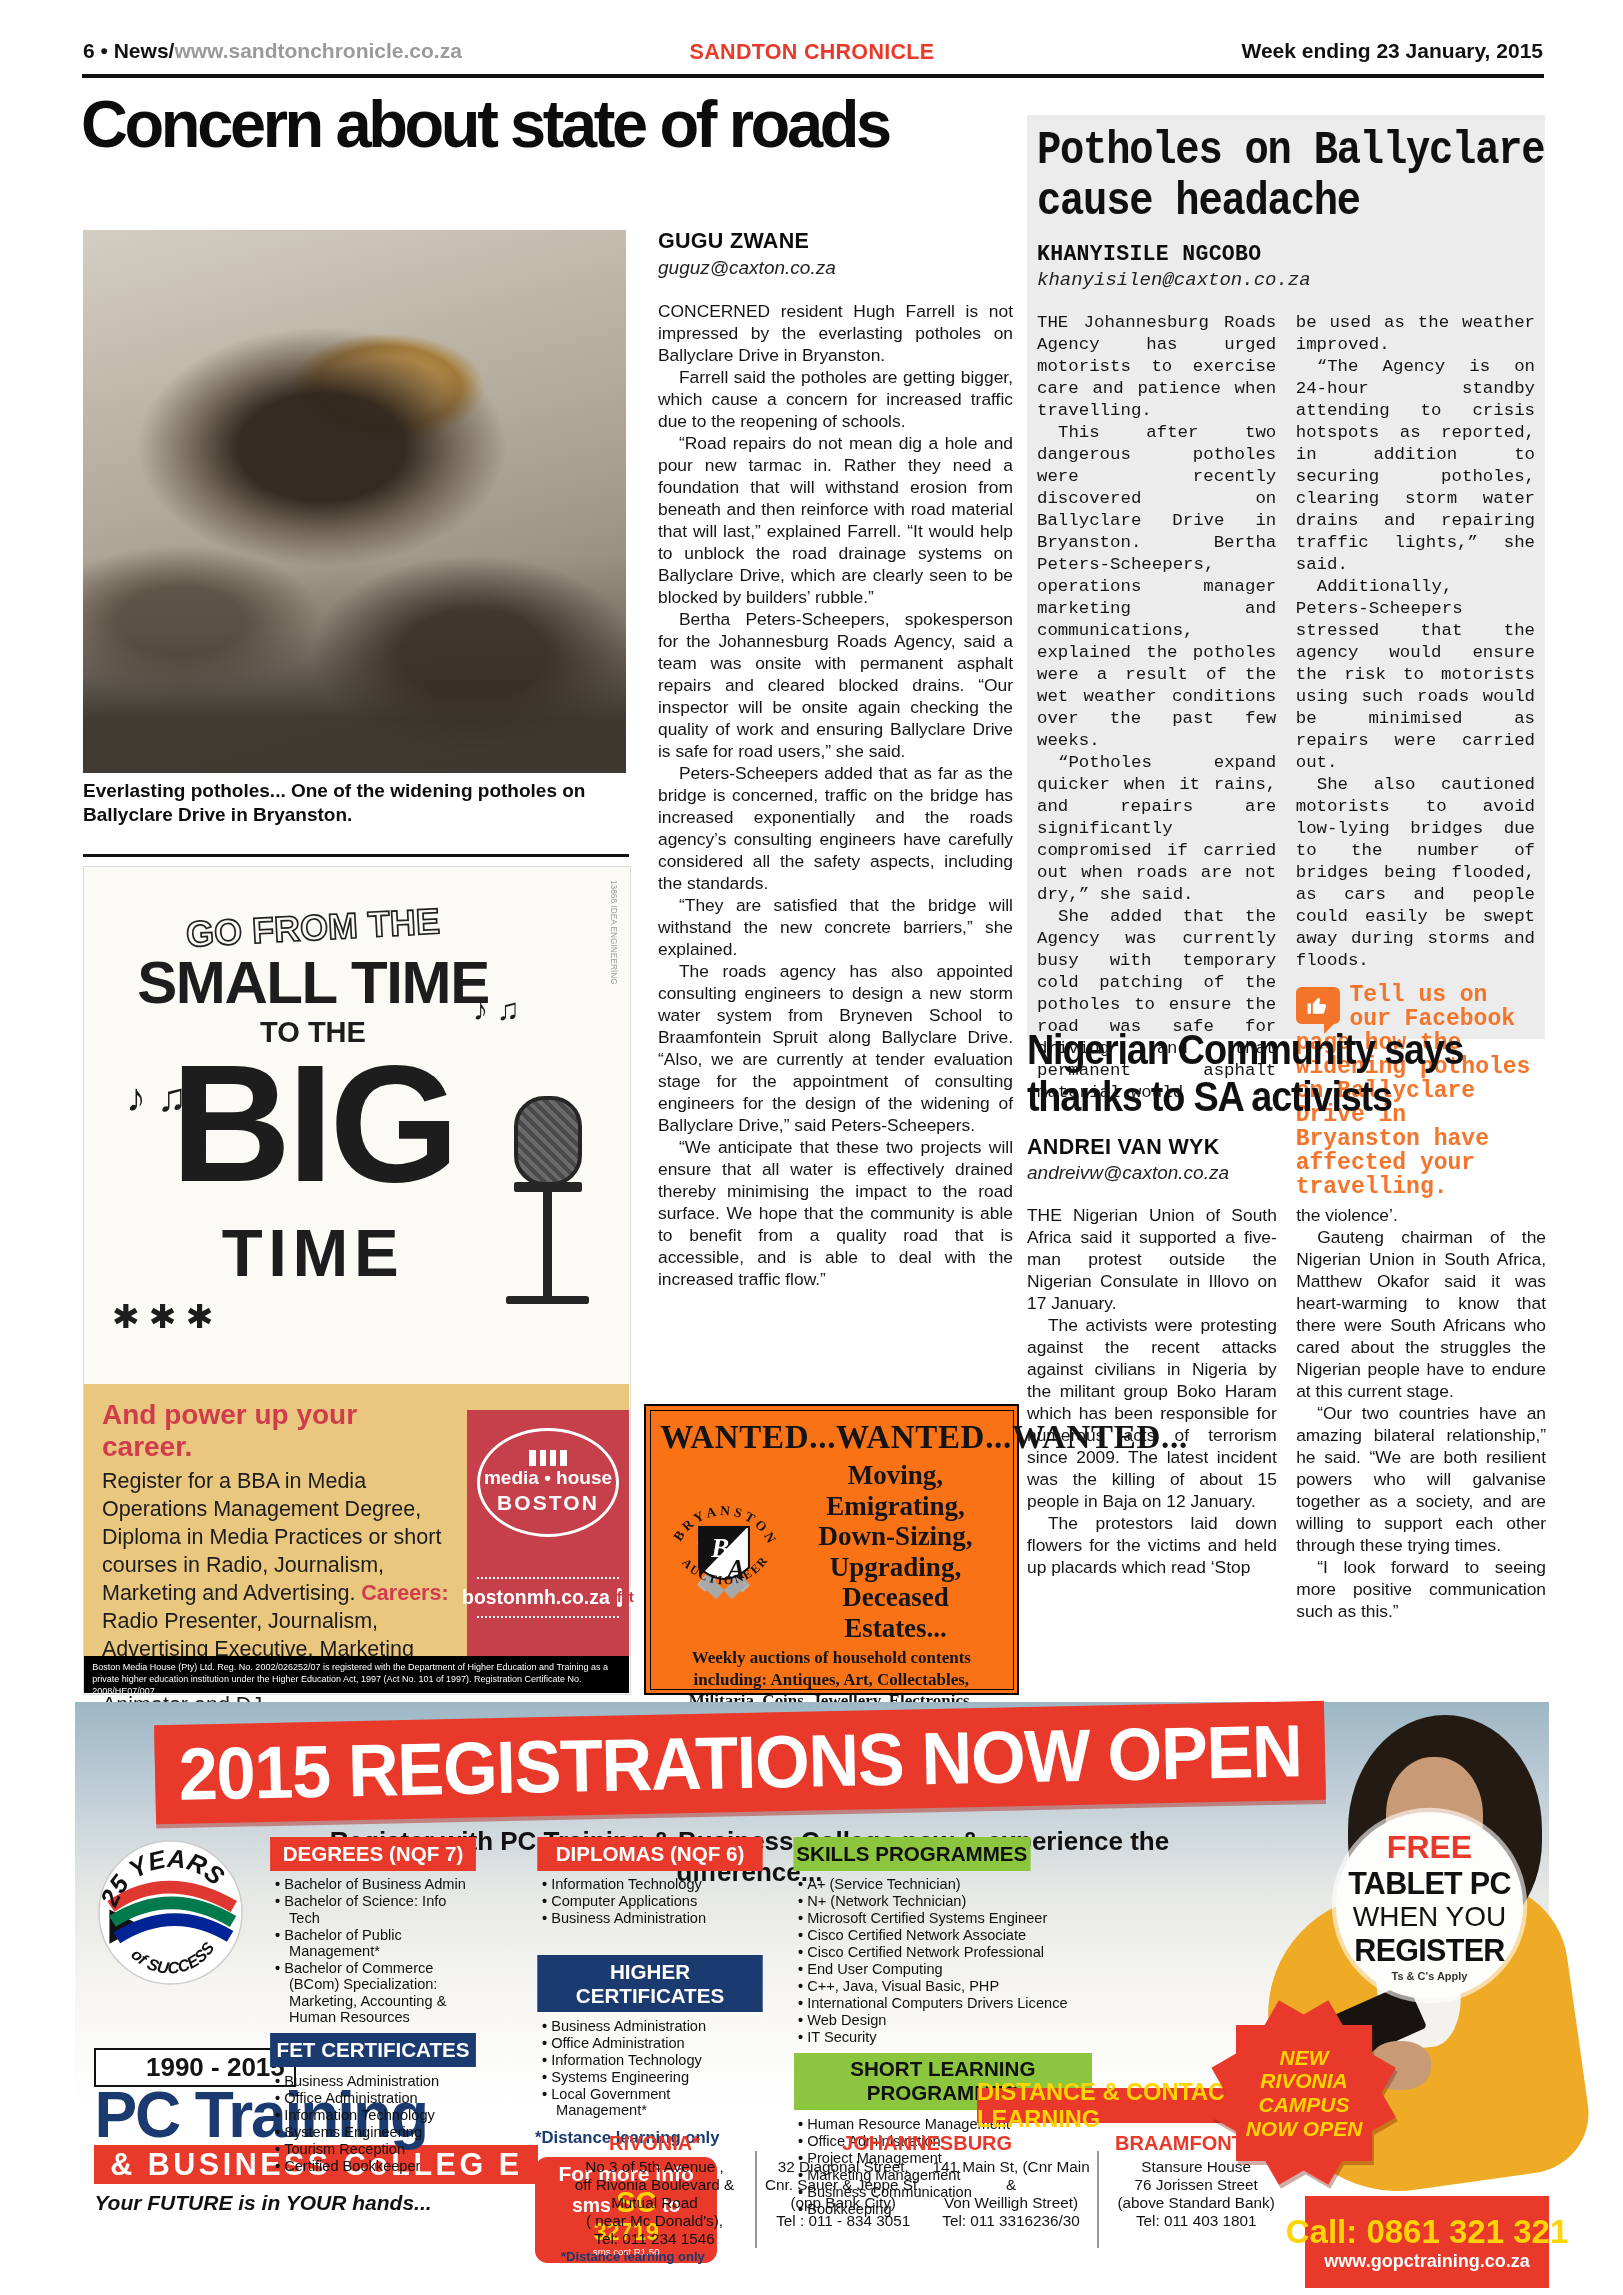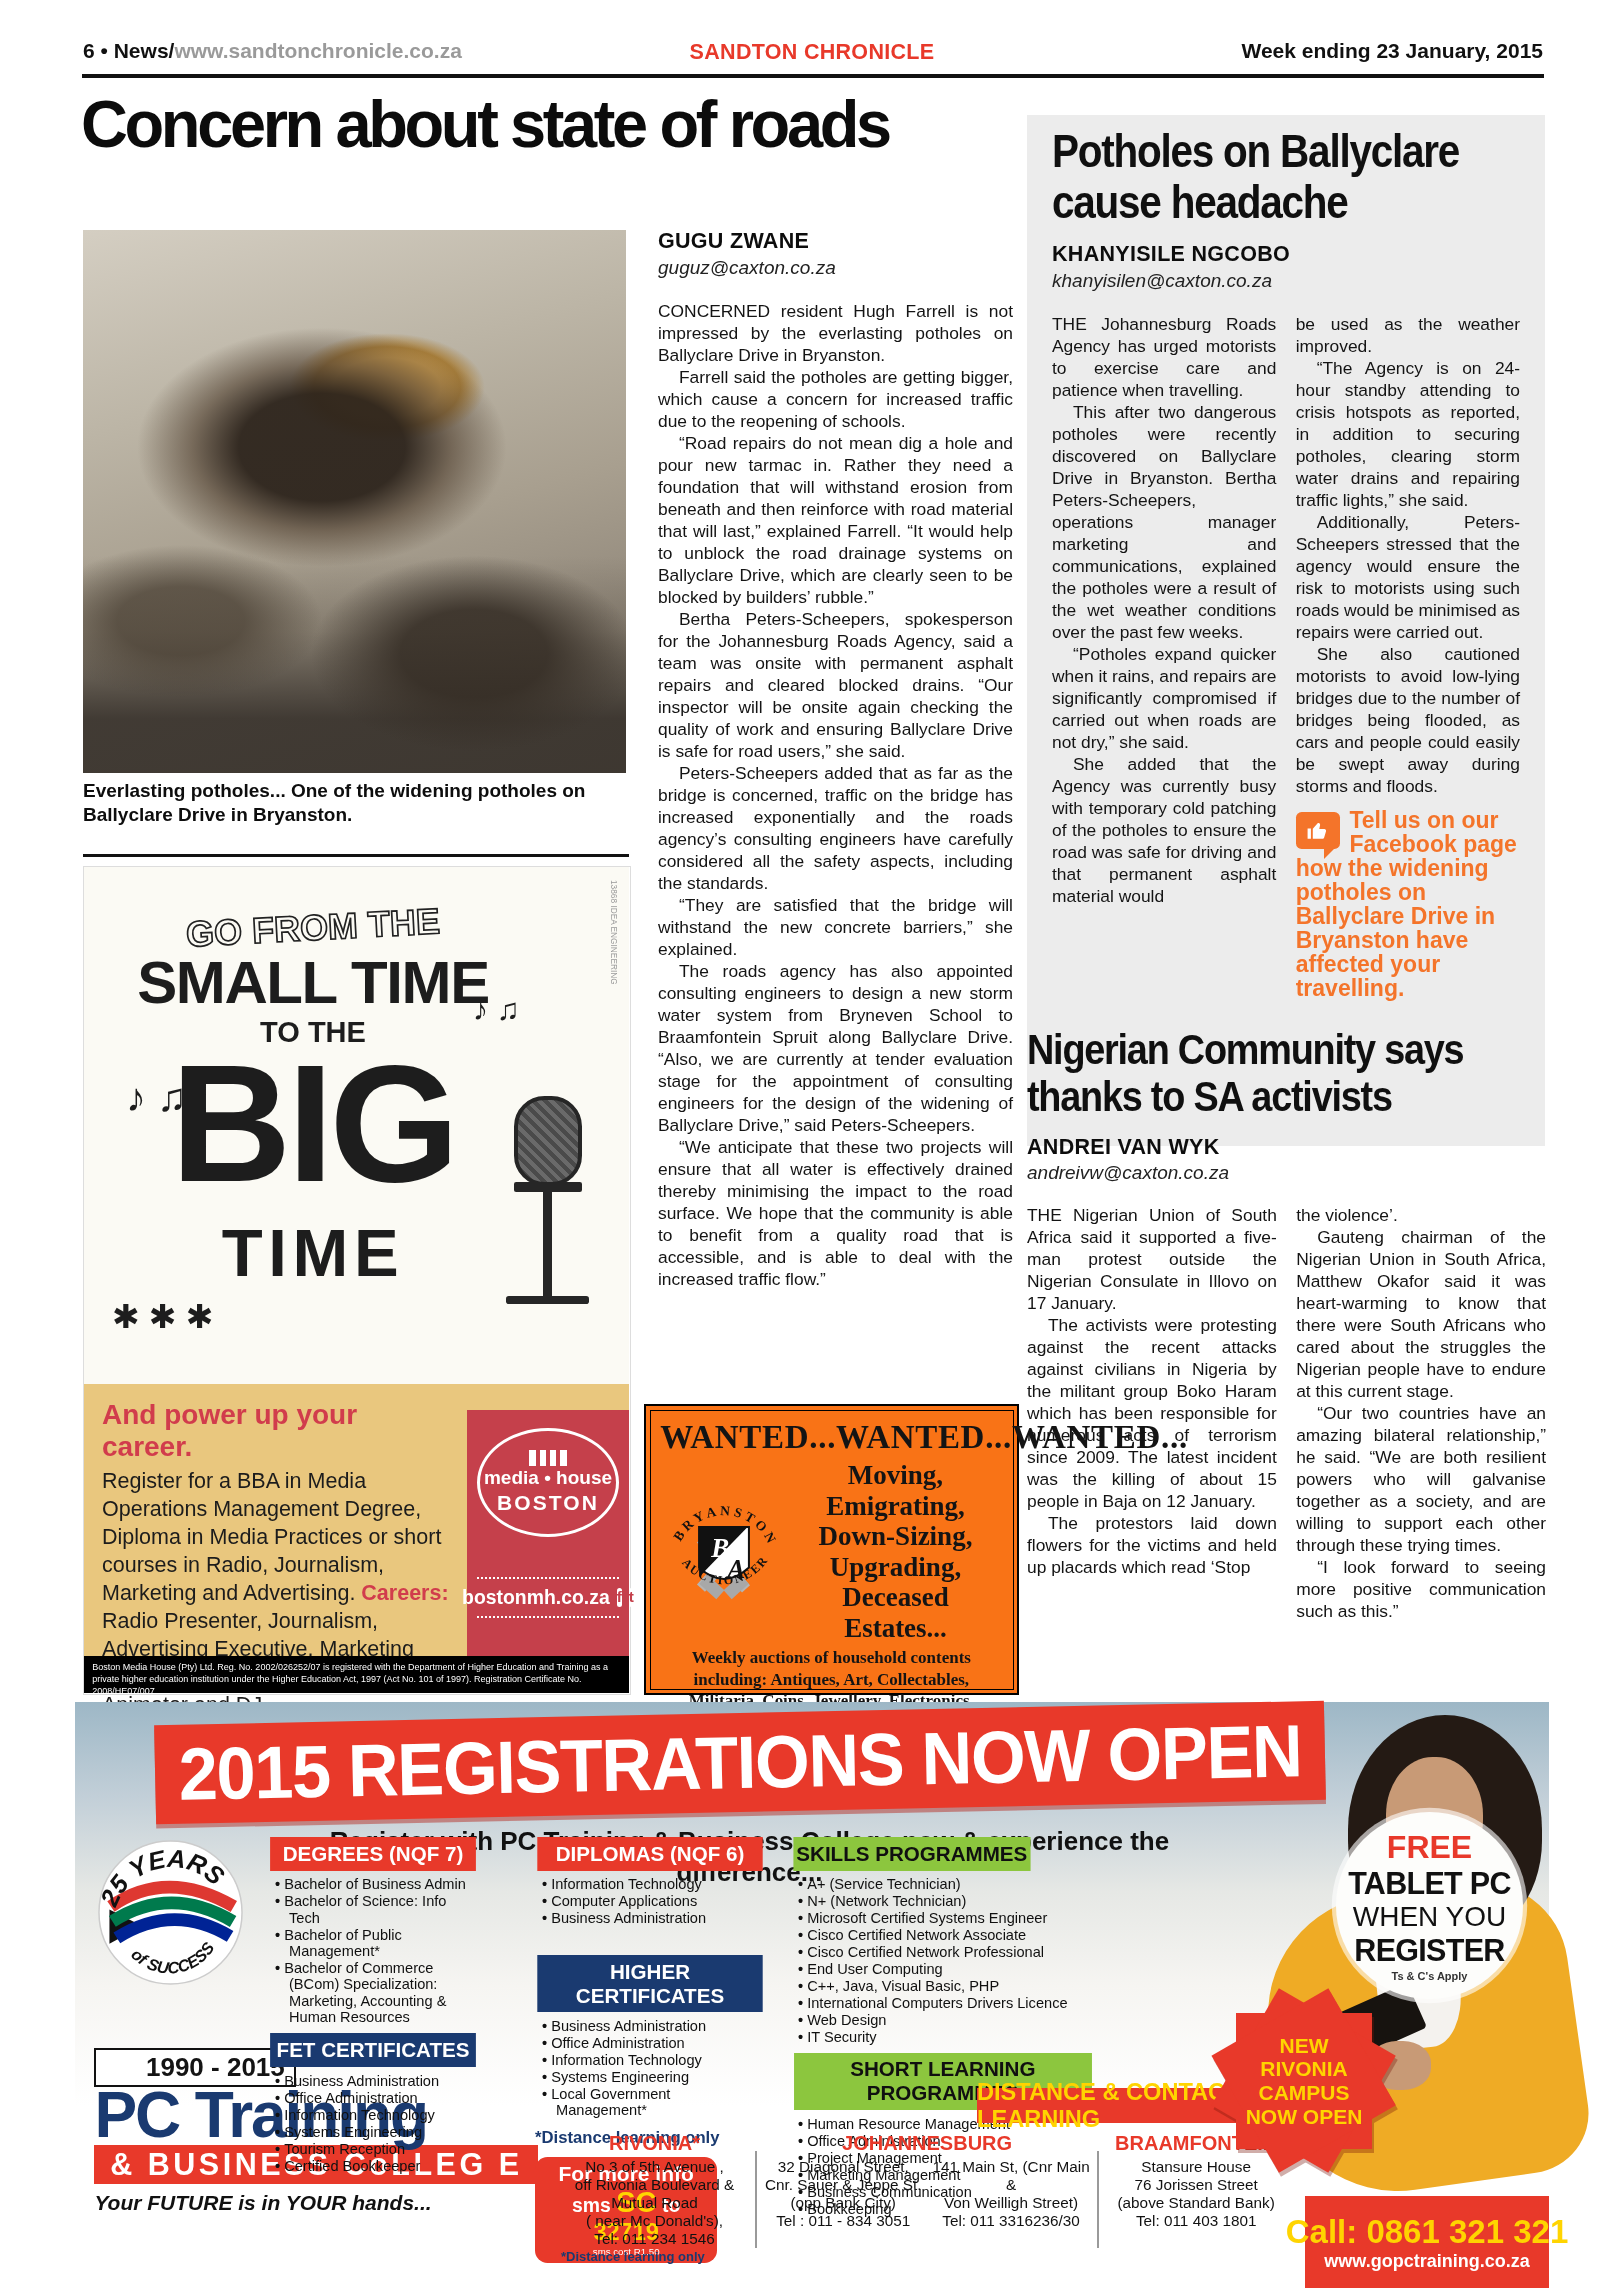--- a/index.html
+++ b/index.html
@@ -120,21 +120,21 @@
   .pc-smsbox .cost{font-size:9.7px;}
   .pc-distance{position:absolute;left:902px;top:386px;width:344px;height:35px;background:#e8392a;
                color:#ffd400;font-weight:bold;font-size:23.6px;display:flex;align-items:center;justify-content:center;z-index:6;}
   .free-circle{position:absolute;left:1261px;top:110px;width:187px;height:187px;border-radius:50%;
                background:#fdfdfb;box-shadow:0 0 0 4.2px rgba(255,255,255,.6);text-align:center;z-index:5;
                display:flex;flex-direction:column;justify-content:center;}
   .free-circle .f1{color:#e8392a;font-weight:bold;font-size:32px;}
   .free-circle .f2{color:#111;font-weight:bold;font-size:30.5px;letter-spacing:-0.7px;}
   .free-circle .f3{color:#111;font-size:28px;font-weight:normal;}
   .free-circle .f5{color:#333;font-size:11px;font-weight:bold;margin-top:2.8px;}
-  .burst{position:absolute;left:1142px;top:292px;width:174px;height:174px;z-index:6;filter:drop-shadow(2.8px 4.2px 0 rgba(120,20,10,.35));}
+  .burst{position:absolute;left:1142px;top:304px;width:174px;height:174px;z-index:6;filter:drop-shadow(2.8px 4.2px 0 rgba(120,20,10,.35));font-style:italic;}
   .burst i{position:absolute;inset:19.4px;background:#e8392a;display:block;}
   .burst .c{position:absolute;inset:0;display:flex;flex-direction:column;align-items:center;justify-content:center;
             color:#ffd400;font-weight:bold;font-size:21px;line-height:23.6px;z-index:2;}
   .addr{display:flex;align-items:flex-start;}
   .addr .vdiv{width:2.1px;background:#9a9a9a;align-self:stretch;margin:19.4px 7px 0 7px;}
   .addr .name{color:#e8392a;font-weight:bold;font-size:20px;text-align:center;margin-bottom:2.8px;}
   .addr .lines{font-size:15.3px;line-height:18px;text-align:center;color:#111;}
   .addr .note{color:#1a3a70;font-weight:bold;font-size:13px;text-align:center;margin-top:1.4px;}
   .pc-call{position:absolute;left:1230px;top:494px;width:244px;height:92px;background:#e8392a;z-index:7;
            display:flex;flex-direction:column;align-items:center;justify-content:center;}
@@ -178,21 +178,21 @@
       <p class="ind">Farrell said the potholes are getting bigger, which cause a concern for increased traffic due to the reopening of schools.</p>
       <p class="ind">“Road repairs do not mean dig a hole and pour new tarmac in. Rather they need a foundation that will withstand erosion from beneath and then reinforce with road material that will last,” explained Farrell. “It would help to unblock the road drainage systems on Ballyclare Drive, which are clearly seen to be blocked by builders’ rubble.”</p>
       <p class="ind">Bertha Peters-Scheepers, spokesperson for the Johannesburg Roads Agency, said a team was onsite with permanent asphalt repairs and cleared blocked drains. “Our inspector will be onsite again checking the quality of work and ensuring Ballyclare Drive is safe for road users,” she said.</p>
       <p class="ind">Peters-Scheepers added that as far as the bridge is concerned, traffic on the bridge has increased exponentially and the roads agency’s consulting engineers have carefully considered all the safety aspects, including the standards.</p>
       <p class="ind">“They are satisfied that the bridge will withstand the new concrete barriers,” she explained.</p>
       <p class="ind">The roads agency has also appointed consulting engineers to design a new storm water system from Bryneven School to Braamfontein Spruit along Ballyclare Drive. “Also, we are currently at tender evaluation stage for the appointment of consulting engineers for the design of the widening of Ballyclare Drive,” said Peters-Scheepers.</p>
       <p class="ind">“We anticipate that these two projects will ensure that all water is effectively drained thereby minimising the impact to the road surface. We hope that the community is able to benefit from a quality road that is accessible, and is able to deal with the increased traffic flow.”</p>
     </div>
   </div>
 
-  <div class="abs grey-block" style="left:1027px;top:115px;width:518px;height:1031px;padding:11px 25px;box-sizing:border-box;">
+  <div class="abs grey-block" style="left:1027px;top:115px;width:518px;height:924px;padding:11px 10px;box-sizing:border-box;font-family:Liberation Mono, monospace;">
     <div class="headline-lg">Potholes on Ballyclare</div>
     <div class="headline-lg">cause headache</div>
     <div class="byline" style="margin-top:15.3px;">KHANYISILE NGCOBO</div>
     <div class="byline-mail">khanyisilen@caxton.co.za</div>
     <div class="two-col copy" style="margin-top:21px;">
       <div class="col">
         <p>THE Johannesburg Roads Agency has urged motorists to exercise care and patience when travelling.</p>
         <p class="ind">This after two dangerous potholes were recently discovered on Ballyclare Drive in Bryanston. Bertha Peters-Scheepers, operations manager marketing and communications, explained the potholes were a result of the wet weather conditions over the past few weeks.</p>
         <p class="ind">“Potholes expand quicker when it rains, and repairs are significantly compromised if carried out when roads are not dry,” she said.</p>
         <p class="ind">She added that the Agency was currently busy with temporary cold patching of the potholes to ensure the road was safe for driving and that permanent asphalt material would</p>

